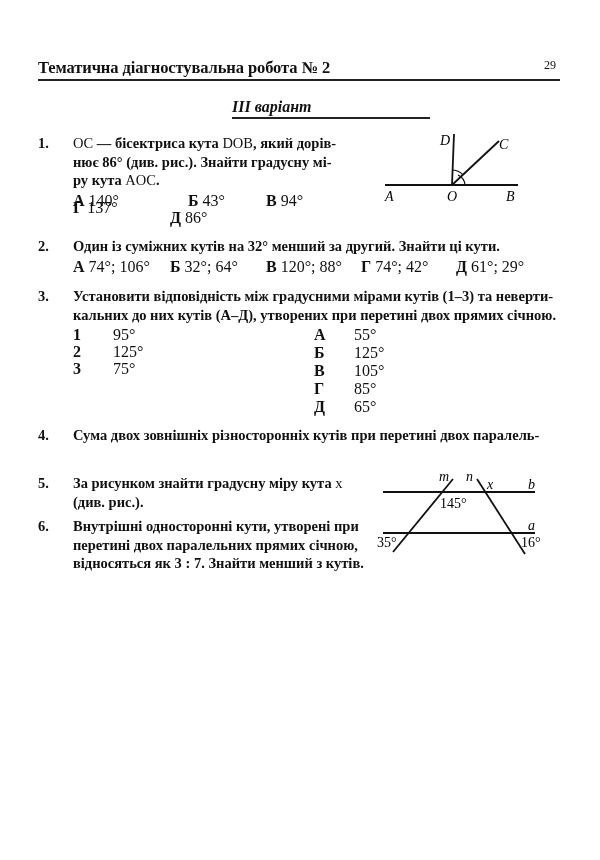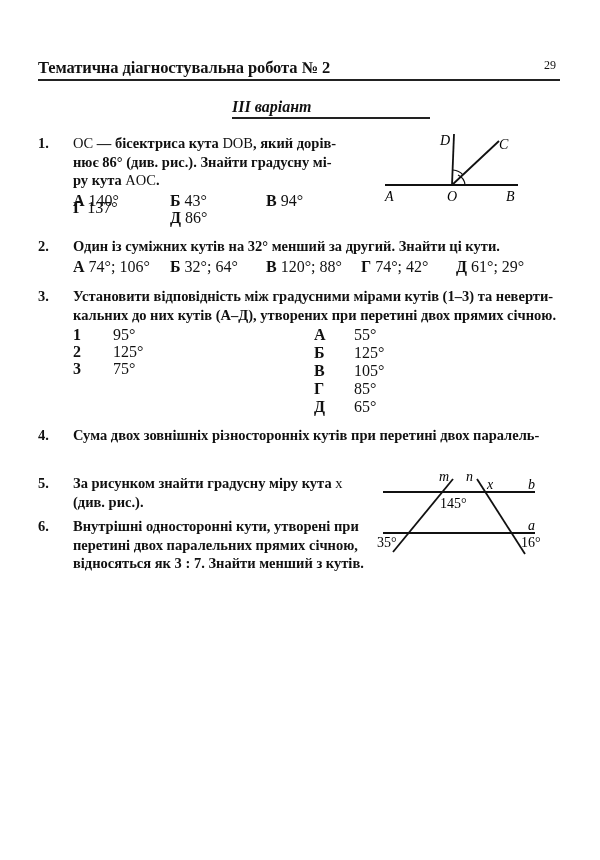--- a/index.html
+++ b/index.html
@@ -51,21 +51,21 @@
       <div>
         <span class="it">OC</span><span> — бісектриса кута </span><span class="it">DOB</span><span>, який дорів-</span>
       </div>
       <div>нює 86° (див. рис.). Знайти градусну мі-</div>
       <div>
         <span>ру кута </span><span class="it">AOC</span><span>.</span>
       </div>
     </div>
   </div>
   <div class="opt" style="left:73px; top:192px;"><b>А</b> <span class="v">140°</span></div>
-  <div class="opt" style="left:170px; top:192px;font-family:Liberation Serif, serif;"><b>Б</b> <span class="v">43°</span></div>
+  <div class="opt" style="left:188px; top:192px;font-family:Liberation Serif, serif;"><b>Б</b> <span class="v">43°</span></div>
   <div class="opt" style="left:266px; top:192px;"><b>В</b> <span class="v">94°</span></div>
   <div class="opt" style="left:73px; top:199px;"><b>Г</b> <span class="v">137°</span></div>
   <div class="opt" style="left:170px; top:209px;"><b>Д</b> <span class="v">86°</span></div>
 
   <svg style="position:absolute; left:370px; top:125px;" width="190" height="85" viewBox="0 0 190 85">
     <line x1="15" y1="60" x2="148" y2="60" stroke="#111" stroke-width="1.8"></line>
     <line x1="82" y1="60" x2="84" y2="9" stroke="#111" stroke-width="1.8"></line>
     <line x1="82" y1="60" x2="129" y2="16" stroke="#111" stroke-width="1.8"></line>
     <path d="M 83 45 A 15 15 0 0 1 93 50" fill="none" stroke="#111" stroke-width="1.2"></path>
     <path d="M 88 50 A 12 12 0 0 1 95 60" fill="none" stroke="#111" stroke-width="1.2"></path>

